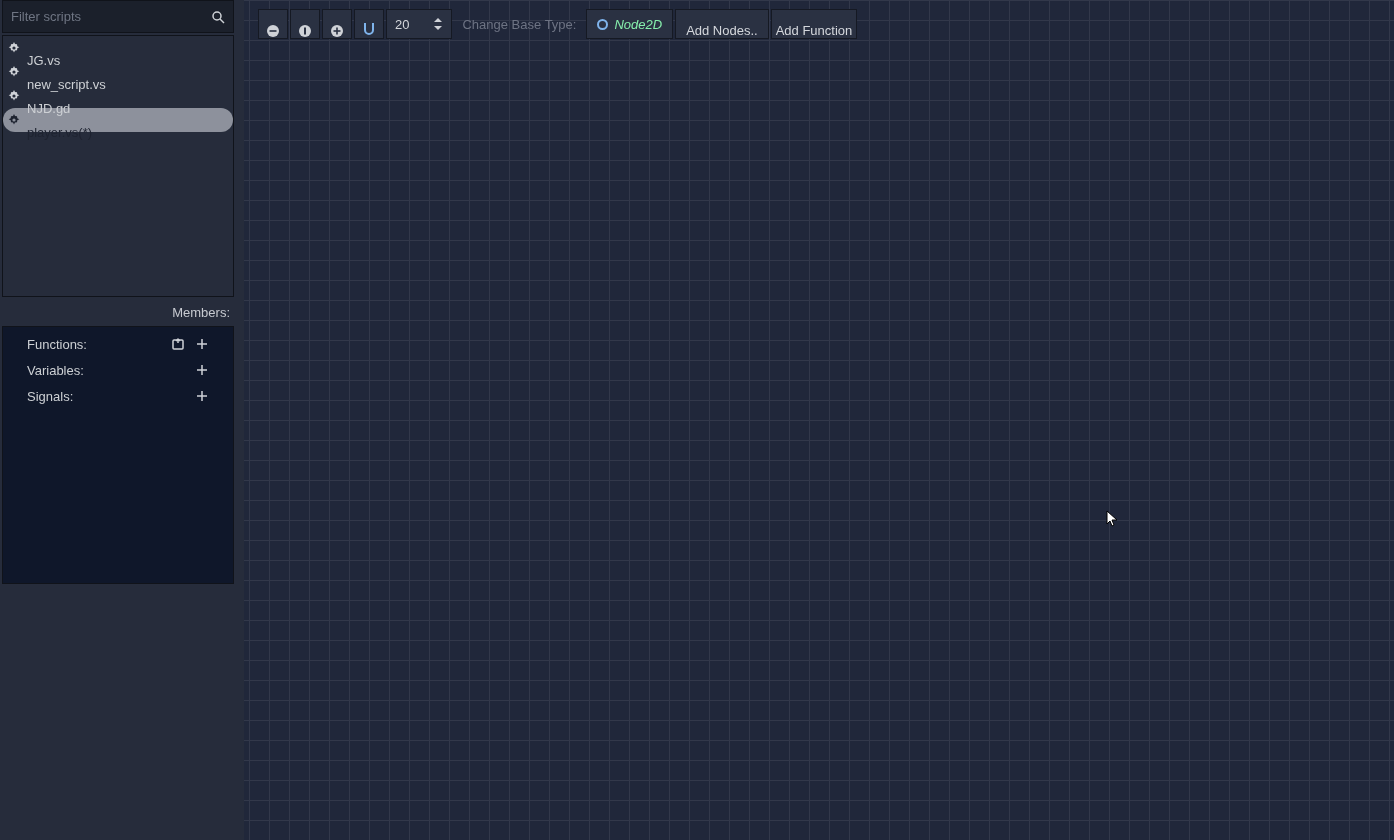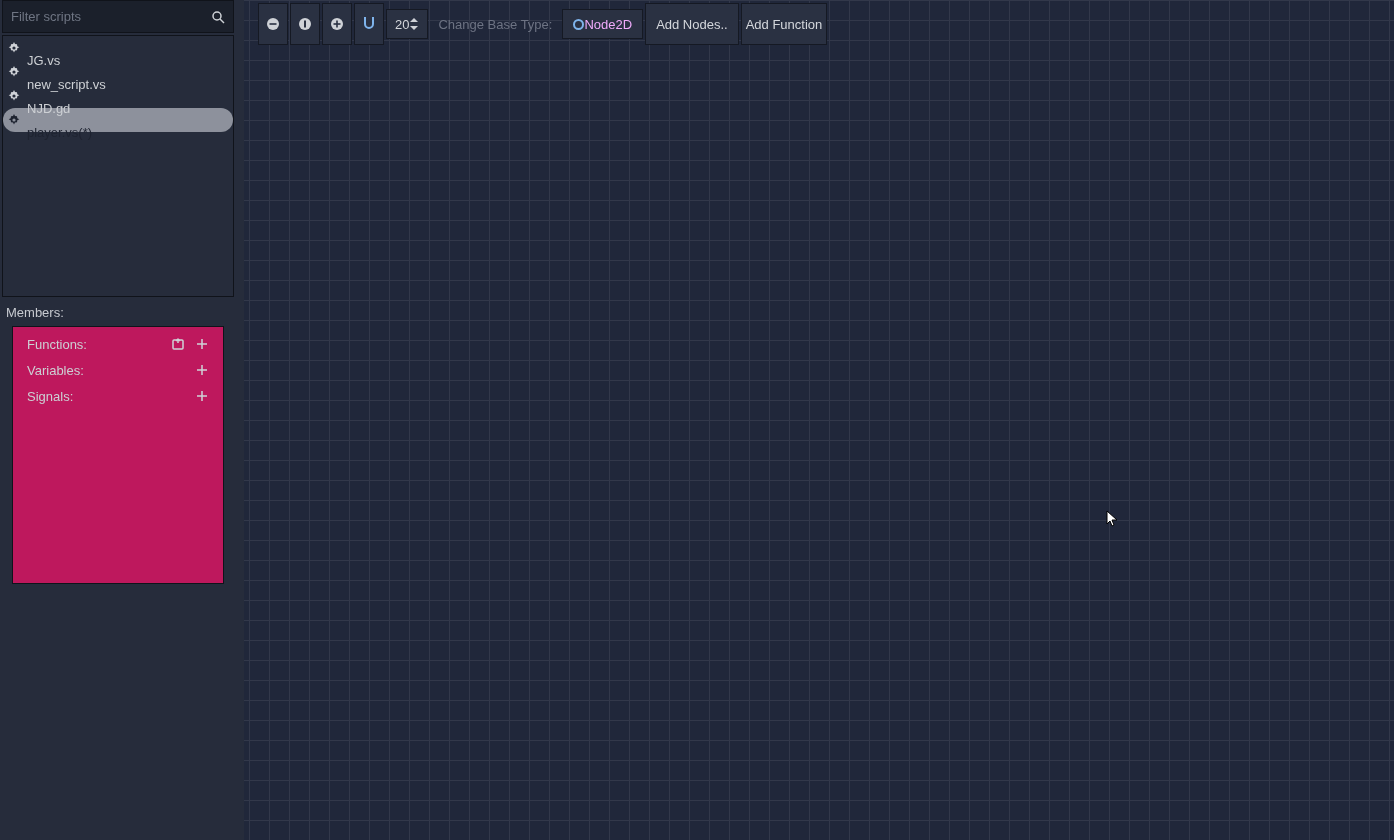--- a/index.html
+++ b/index.html
@@ -26,25 +26,25 @@
     margin: 0 2px; overflow: hidden;
   }
   .script-item {
     height: 24px; display: flex; align-items: center; gap: 6px;
     padding: 0 4px; cursor: pointer;
   }
   .script-item.selected { background: #8d919c; color: #1e2330; border-radius: 12px; }
   .script-item .gear { flex: 0 0 14px; display:flex; align-items:center; }
   .script-item span.label { white-space: nowrap; margin-top: 24px; }
 
-  .members-label { padding: 8px 6px 6px 6px; color:#c7cad0; }
+  .members-label { padding: 8px 6px 6px 6px; color:#c7cad0;text-align:right; }
 
   .members-panel {
-    background: #be185d; border: 1px solid #10131a;
-    margin: 0 12px; height: 258px; padding: 4px 6px;
+    background: #0f172a; border: 1px solid #10131a;
+    margin: 0 2px; height: 258px; padding: 4px 16px;
   }
   .mem-row {
     height: 26px; display:flex; align-items:center; padding: 0 8px;
     justify-content: space-between;
   }
   .mem-row .mem-icons { display:flex; gap:10px; align-items:center; }
   .plus-btn, .misc-btn { width:14px; height:14px; display:flex; align-items:center; justify-content:center; cursor:pointer; }
 
   
   .canvas-area {
@@ -57,39 +57,39 @@
       #20273a;
     background-position: 5px 0, 5px 0, 45px 0, 45px 0, 0 0;
     margin-left: 8px;
   }
 
   .toolbar {
     position:absolute; top:8px; left:14px; height:32px;
     display:flex; align-items:center; gap:2px;
   }
   .tbtn {
-    height:42px; background:#2a3142; border:1px solid #151923;
-    display:flex; align-items:center; justify-content:center;
+    height:30px; background:#2a3142; border:1px solid #151923;
+    display:flex; align-items:flex-end; justify-content:center;
     color:#d4d7dc; padding:0 6px; cursor:pointer; min-width:30px;
   }
   .tbtn.icon-only { width:30px; padding:0; }
   .tbtn.snap.active { color:#7fb4ec; }
   .spin {
     height:30px; background:#2a3142; border:1px solid #151923;
-    display:flex; align-items:center; padding:0 8px; 
+    display:flex; align-items:center; padding:0 8px; gap:24px;
     color:#d4d7dc;
   }
   .label-btn {
     height:30px; background:transparent; display:flex; align-items:center;
     padding:0 8px; color:#6d7383;
   }
   .node-type {
     height:30px; background:#2a3142; border:1px solid #151923;
-    display:flex; align-items:center; padding:0 10px;
-    color:#f0abfc; cursor:pointer;
+    display:flex; align-items:center; gap:6px; padding:0 10px;
+    color:#86efac; cursor:pointer;font-style:italic;
   }
   .circle-blue { width:11px; height:11px; border:2px solid #7fb4ec; border-radius:50%; }
 
   .cursor {
     position:absolute; left:862px; top:510px; pointer-events:none;
   }
 
   
   svg { display:block; }
   .ico-fill { fill:#cfd2d7; }

